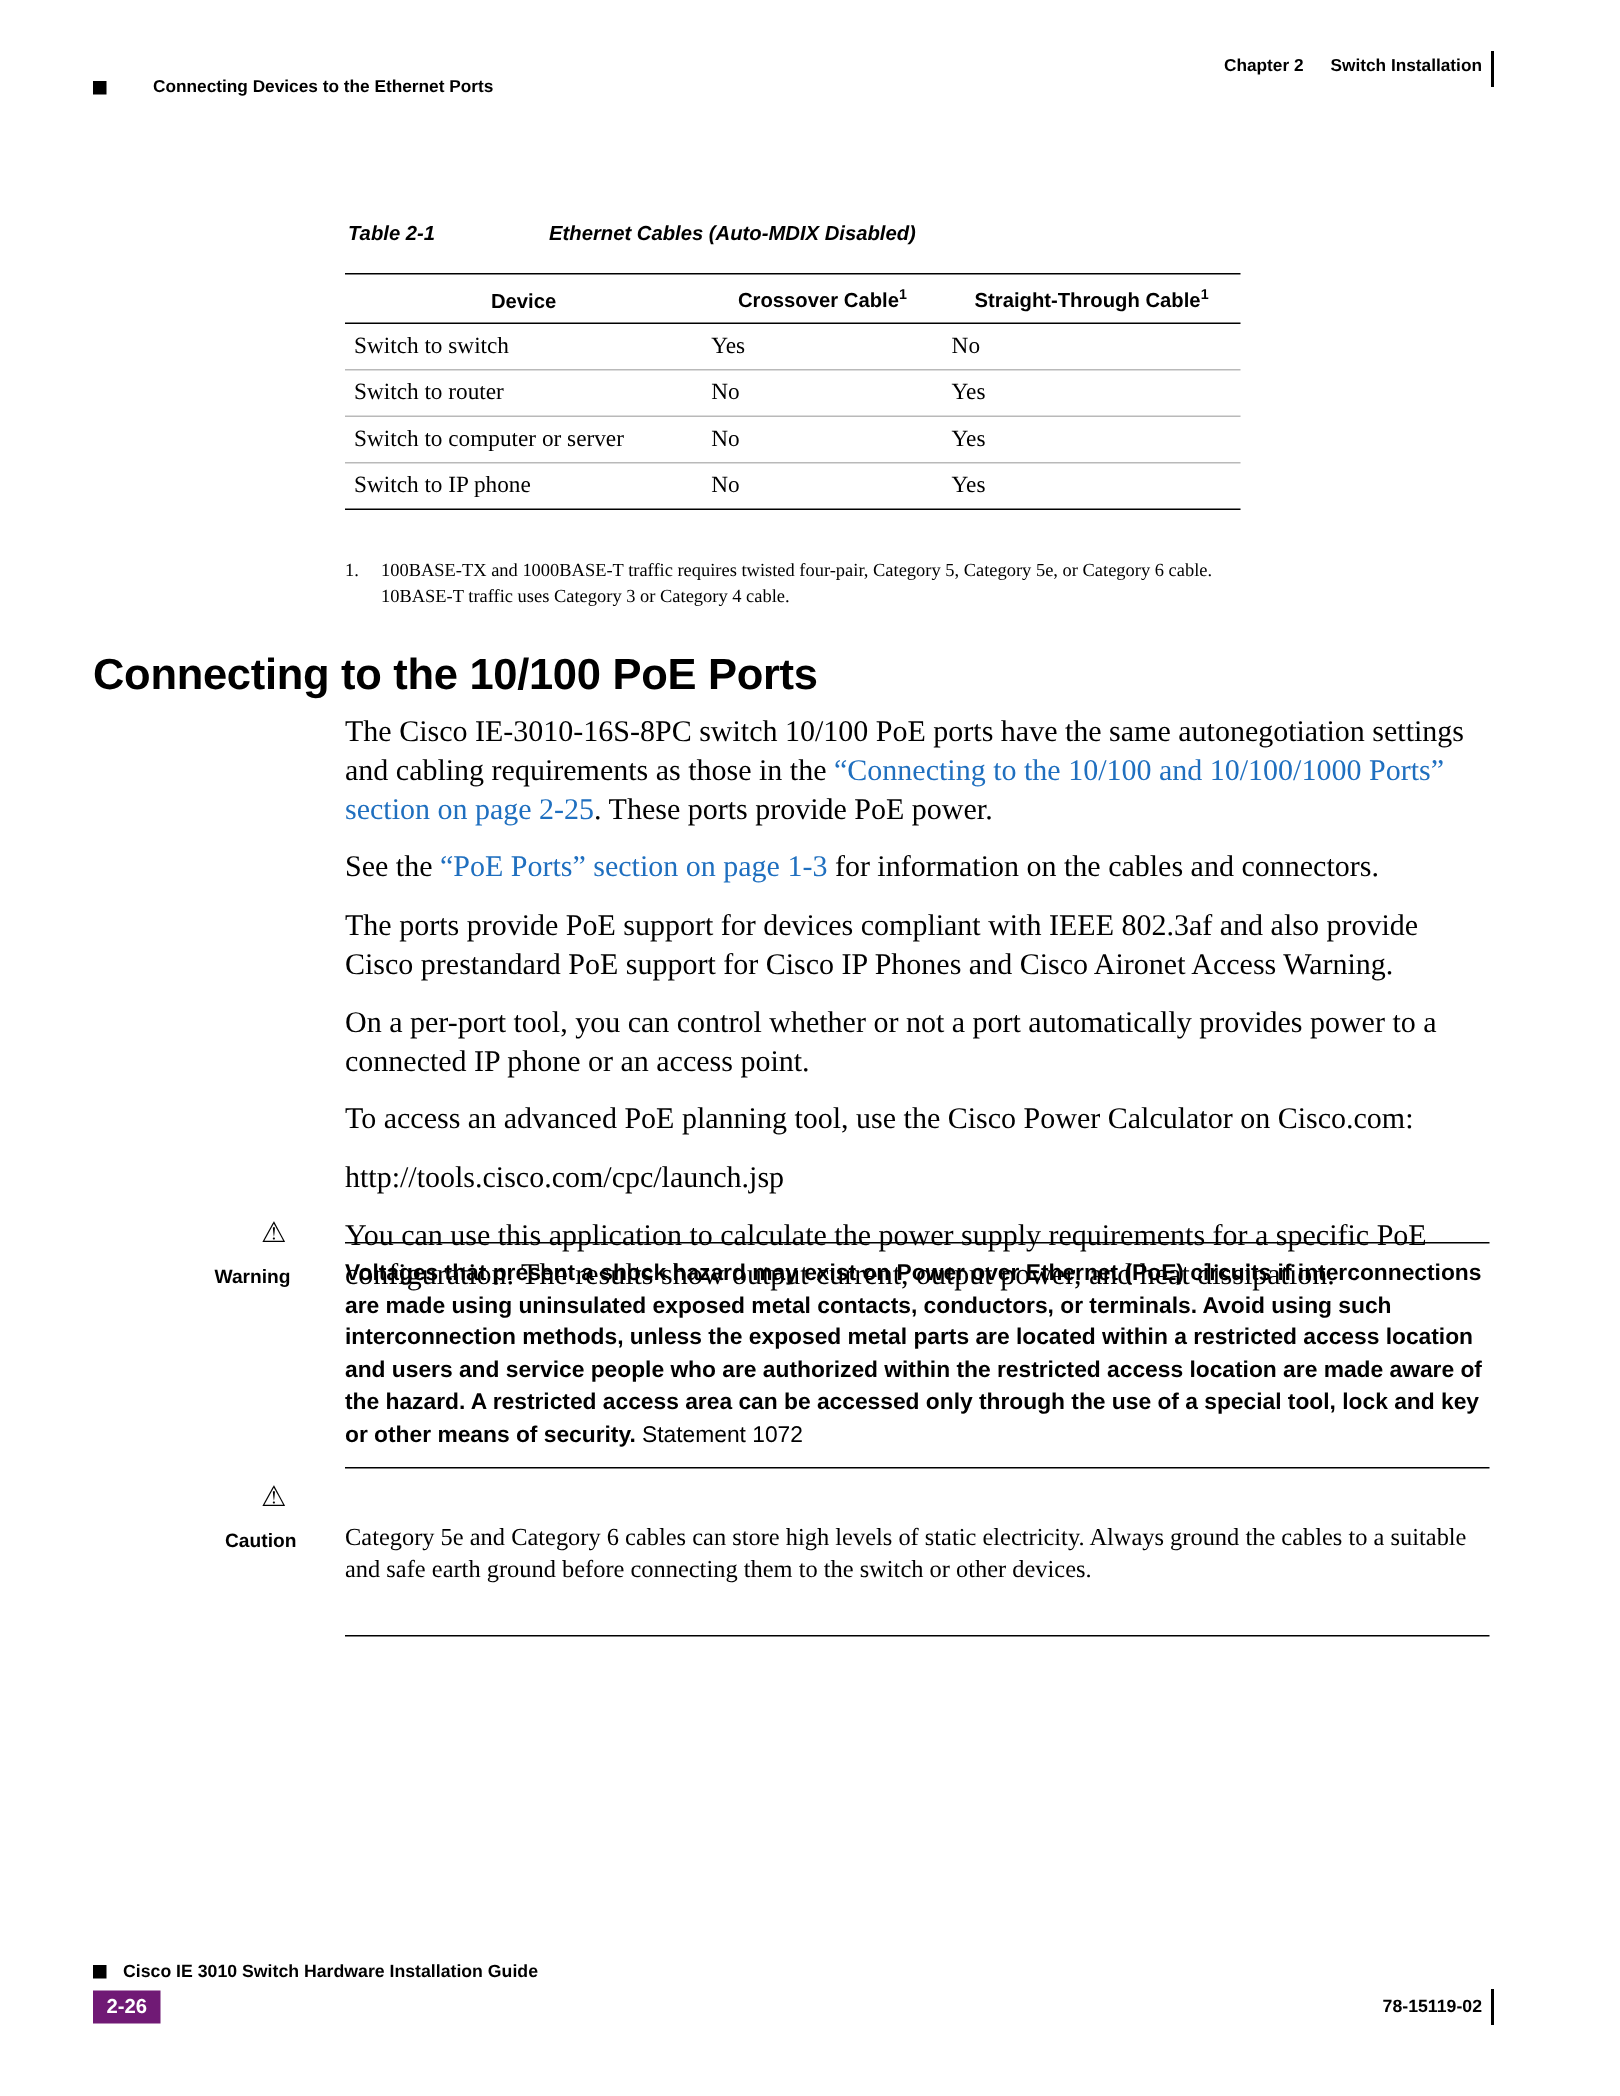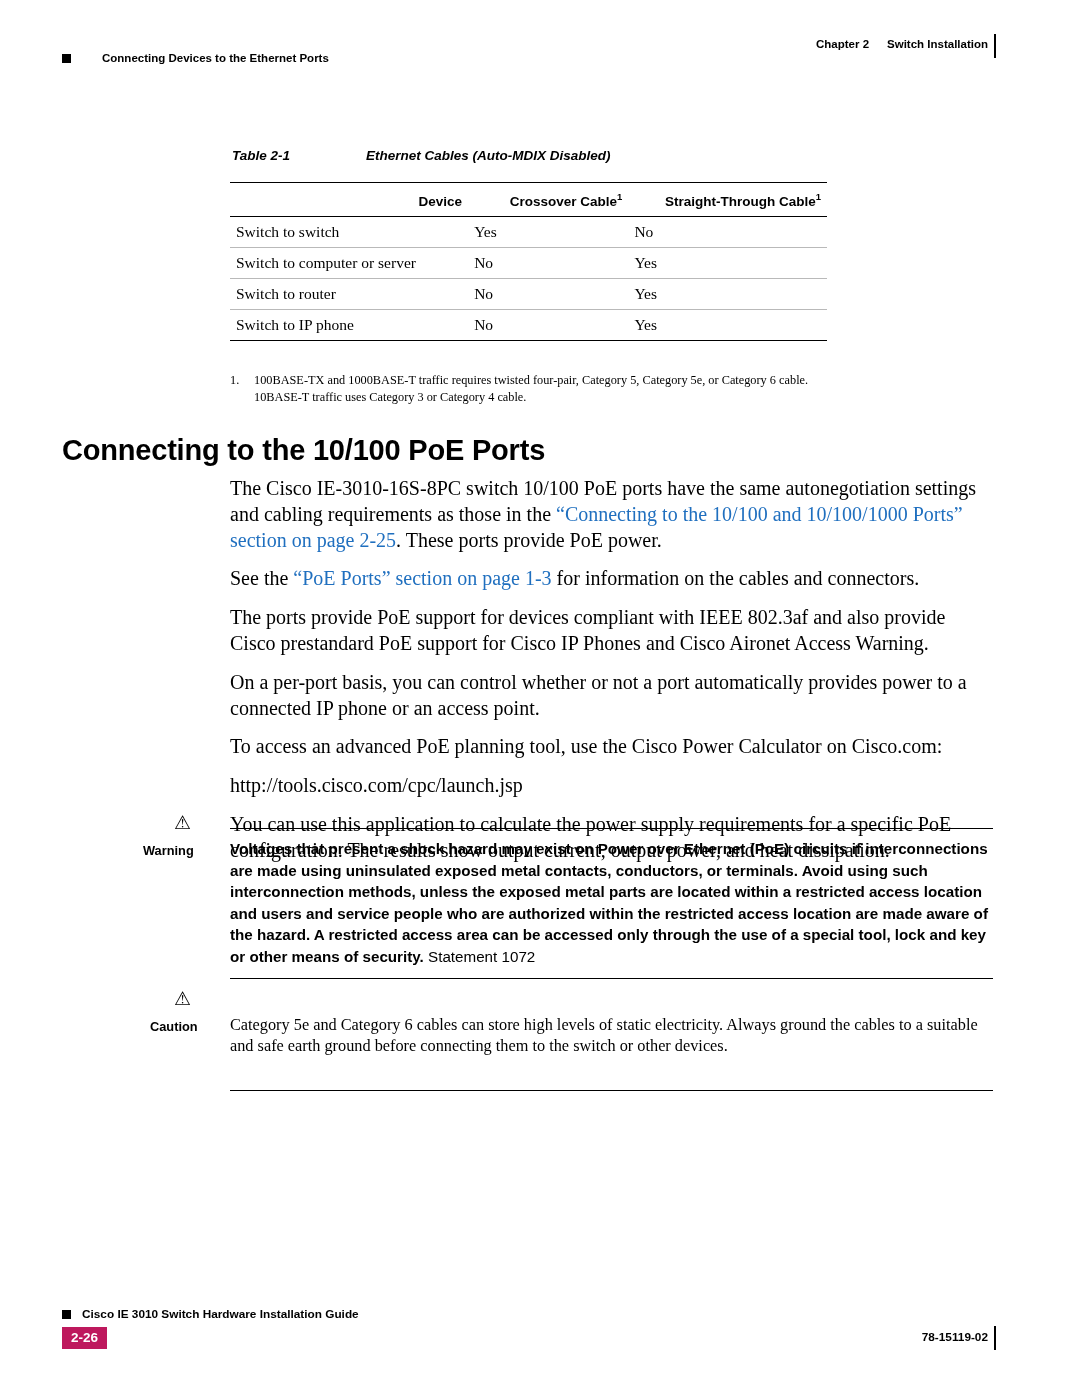--- a/index.html
+++ b/index.html
@@ -75,21 +75,21 @@
     position: absolute;
     left: 230px;
     top: 182px;
     width: 597px;
     border-collapse: collapse;
   }
   table.cables th {
     font-family: "Liberation Sans", sans-serif;
     font-weight: bold;
     font-size: 13.5px;
-    text-align: right;
+    text-align: center;
     padding: 8px 6px 7px 6px;
     border-top: 1.6px solid #000;
     border-bottom: 1.6px solid #000;
     vertical-align: bottom;
     margin-top: 16px;
   }
   table.cables td {
     font-family: "Liberation Serif", serif;
     font-size: 15.5px;
     text-align: left;
@@ -210,21 +210,21 @@
     left: 82px;
     top: 1307px;
     font-family: "Liberation Sans", sans-serif;
     font-weight: bold;
     font-size: 11.8px;
   }
   .footer-pagebox {
     position: absolute;
     left: 62px;
     top: 1327px;
-    background: #be185d;
+    background: #701a75;
     color: #fff;
     font-family: "Liberation Sans", sans-serif;
     font-weight: bold;
     font-size: 13.5px;
     padding: 3px 9px 4px 9px;
   }
   .footer-docnum {
     position: absolute;
     right: 92px;
     top: 1330px;
@@ -265,26 +265,26 @@
       <th class="col-straight"><span>Straight-Through Cable</span><sup class="fn">1</sup></th>
     </tr>
   </thead>
   <tbody>
     <tr>
       <td>Switch to switch</td>
       <td>Yes</td>
       <td>No</td>
     </tr>
     <tr>
-      <td>Switch to computer or server</td>
+      <td>Switch to router</td>
       <td>No</td>
       <td>Yes</td>
     </tr>
     <tr>
-      <td>Switch to router</td>
+      <td>Switch to computer or server</td>
       <td>No</td>
       <td>Yes</td>
     </tr>
     <tr>
       <td>Switch to IP phone</td>
       <td>No</td>
       <td>Yes</td>
     </tr>
   </tbody>
 </table>
@@ -296,21 +296,21 @@
 
 <h1 class="section">Connecting to the 10/100 PoE Ports</h1>
 
 <div class="body-col">
   <p><span>The Cisco IE-3010-16S-8PC switch 10/100 PoE ports have the same autonegotiation settings and cabling requirements as those in the </span><a class="xref" href="#">“Connecting to the 10/100 and 10/100/1000 Ports” section on page 2-25</a><span>. These ports provide PoE power.</span></p>
 
   <p><span>See the </span><a class="xref" href="#">“PoE Ports” section on page 1-3</a><span> for information on the cables and connectors.</span></p>
 
   <p>The ports provide PoE support for devices compliant with IEEE 802.3af and also provide Cisco prestandard PoE support for Cisco IP Phones and Cisco Aironet Access Warning.</p>
 
-  <p>On a per-port basis, you can control whether or not a port automatically provides power to a connected IP phone or an access point.</p>
+  <p>On a per-port tool, you can control whether or not a port automatically provides power to a connected IP phone or an access point.</p>
 
   <p>To access an advanced PoE planning tool, use the Cisco Power Calculator on Cisco.com:</p>
 
   <p><a class="url" href="#">http://tools.cisco.com/cpc/launch.jsp</a></p>
 
   <p>You can use this application to calculate the power supply requirements for a specific PoE configuration. The results show output current, output power, and heat dissipation.</p>
 </div>
 
 <div class="notice-rule" style="top:828px;"></div>
 <div class="notice-icon" style="left:174px; top:813px;">⚠</div>

